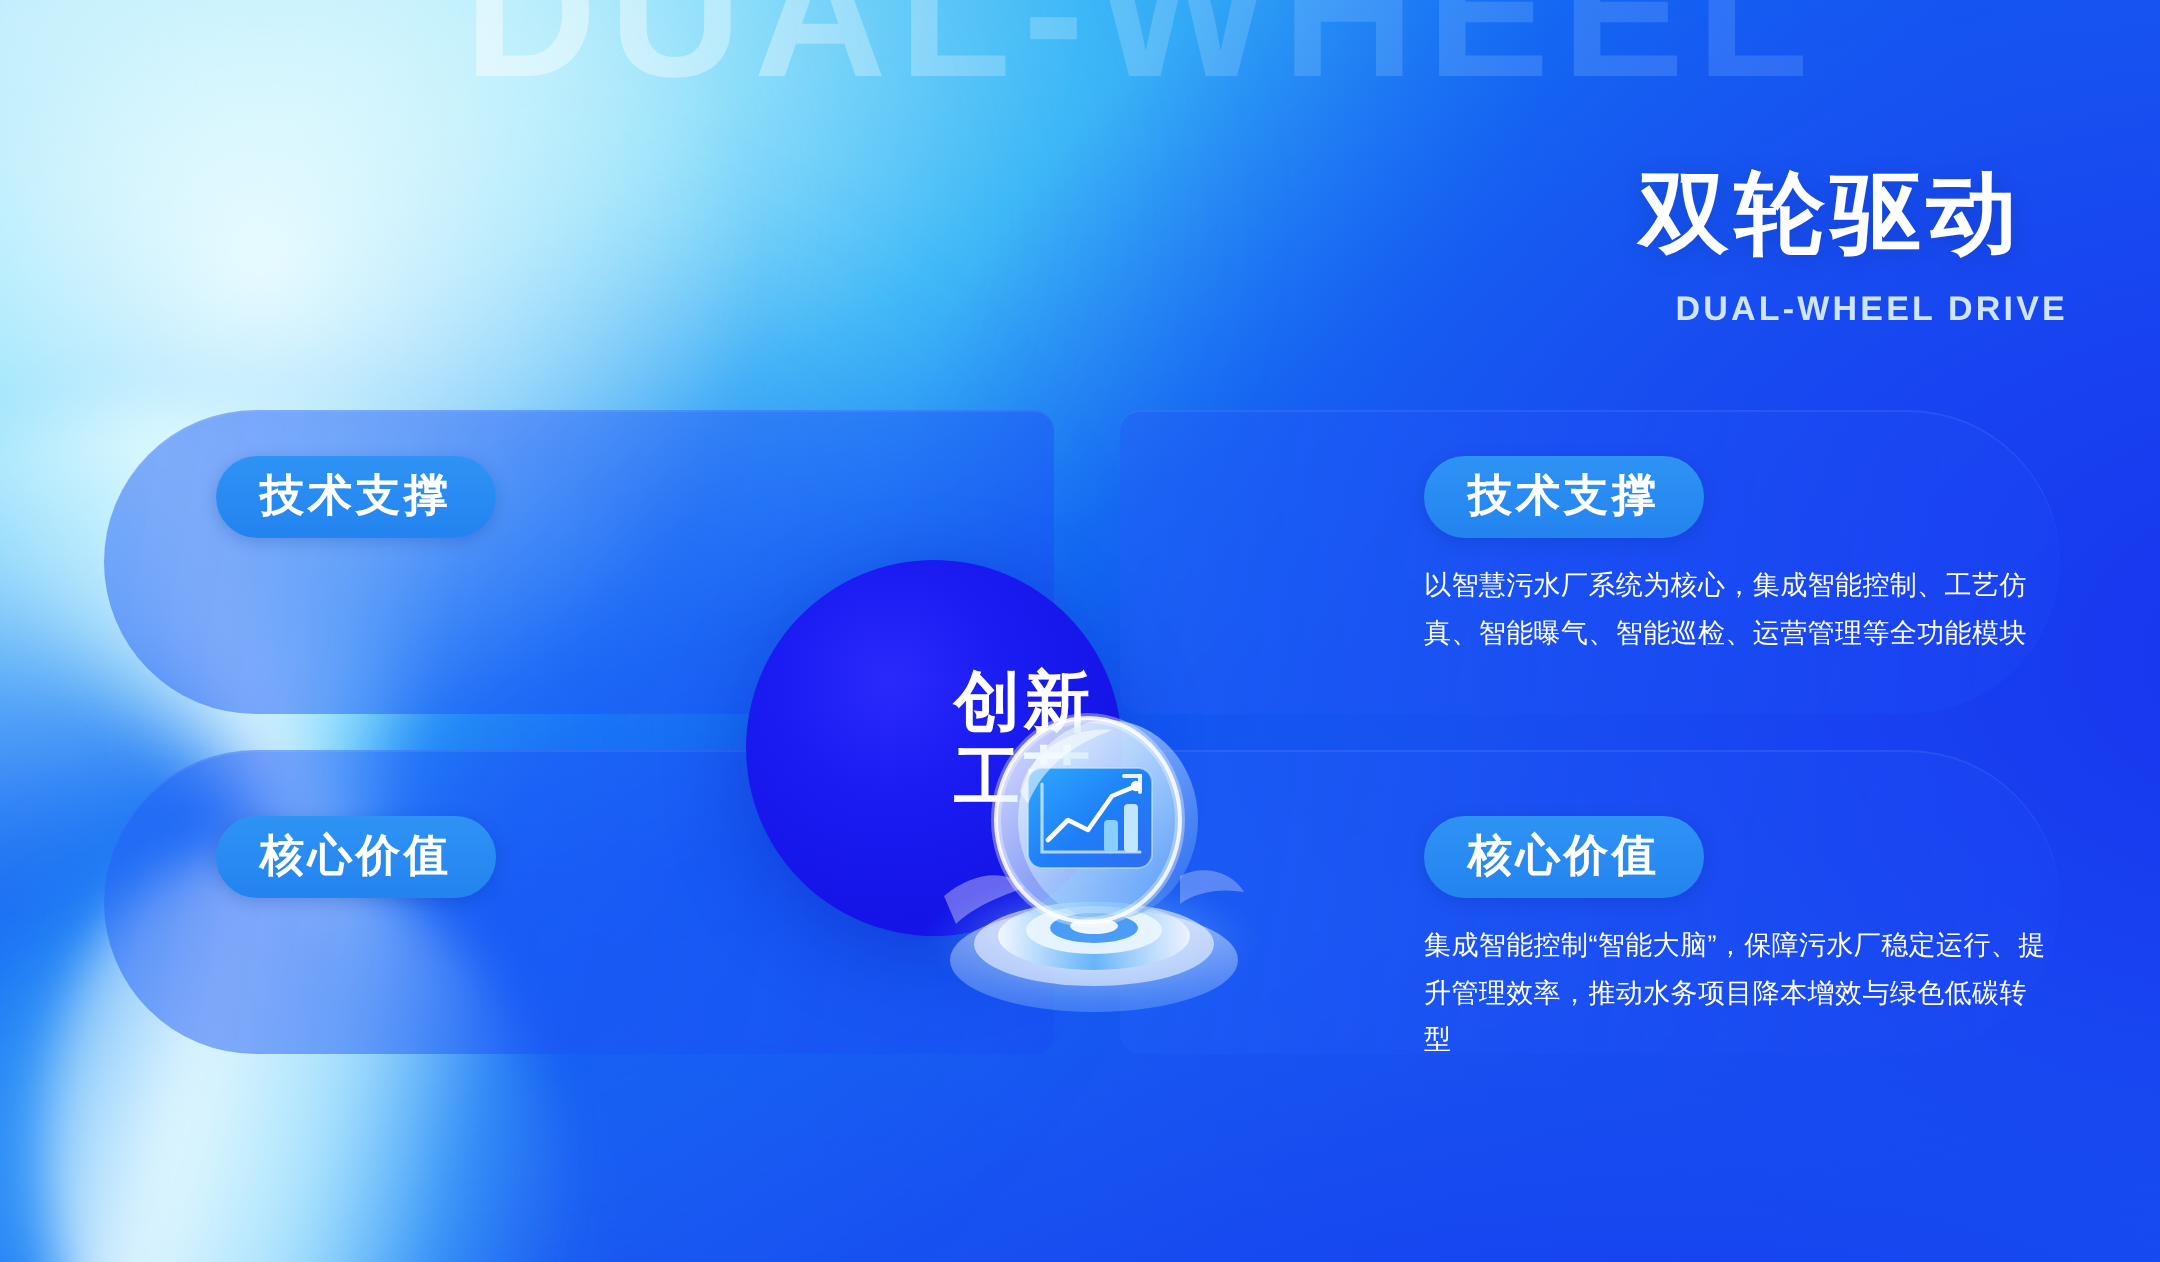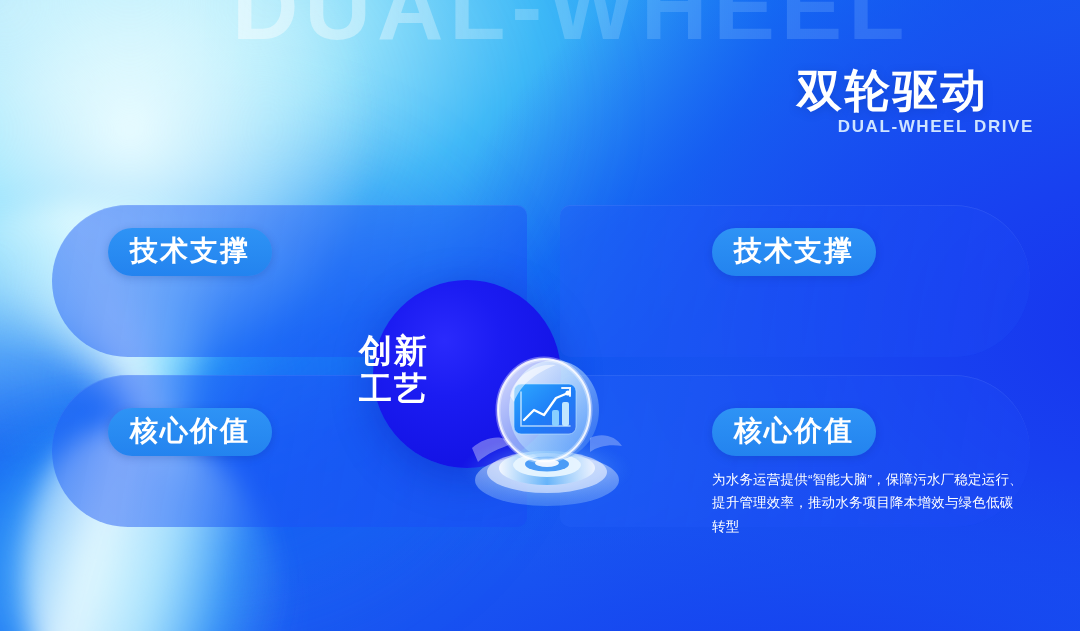--- a/index.html
+++ b/index.html
@@ -145,33 +145,33 @@
     -webkit-background-clip: text;
     background-clip: text;
     color: transparent;
     pointer-events: none;
   }
 
   
   .title-block {
     position: absolute;
     right: 46px;
-    top: 66px;
-    text-align: left;
+    top: 82px;
+    text-align: center;
   }
   .title-cn {
     font-size: 45px;
     font-weight: 700;
     color: #ffffff;
     letter-spacing: 3px;
     line-height: 1.12;
     text-shadow: 0 2px 10px rgba(6,40,130,0.25);
   }
   .title-en {
-    margin-top: 1px;
+    margin-top: 13px;
     font-size: 17px;
     font-weight: 700;
     letter-spacing: 1.6px;
     color: #cfe4ff;
     padding-left: 41px;
   }
 
   
   .panel {
     position: absolute;
@@ -216,21 +216,21 @@
   .card.c-lb { left: 108px; top: 408px; }
   .card.c-rt { left: 712px; top: 228px; width: 318px; }
   .card.c-rb { left: 712px; top: 408px; width: 318px; }
 
   .pill {
     display: inline-block;
     padding: 7px 22px 9px 22px;
     border-radius: 999px;
     background: linear-gradient(180deg, #2e93f5 0%, #2383ef 100%);
     color: #ffffff;
-    font-size: 28px;
+    font-size: 22px;
     font-weight: 700;
     letter-spacing: 2px;
     line-height: 1.15;
     box-shadow: 0 2px 8px rgba(8,45,130,0.22);
   }
   .desc {
     margin-top: 12px;
     font-size: 13.5px;
     line-height: 1.72;
     color: #ffffff;
@@ -240,21 +240,21 @@
   }
 
   
   .circle {
     position: absolute;
     width: 188px;
     height: 188px;
     border-radius: 50%;
     display: flex;
     align-items: center;
-    justify-content: flex-start;
+    justify-content: flex-end;
   }
   .circle.left {
     left: 373px;
     top: 280px;
     background: radial-gradient(65% 65% at 38% 32%, #2a2afc 0%, #1b1cf2 46%, #1414e6 100%);
     box-shadow: 0 10px 40px rgba(10,20,170,0.35);
   }
   .circle.right {
     left: 524px;
     top: 280px;
@@ -313,25 +313,26 @@
   <div class="card c-lt">
     <div class="pill">技术支撑</div>
   </div>
 
   <div class="card c-lb">
     <div class="pill">核心价值</div>
   </div>
 
   <div class="card c-rt">
     <div class="pill">技术支撑</div>
+    <div class="desc">以智慧污水厂系统为核心，集成智能控制、工艺仿真、智能曝气、智能巡检、运营管理等全功能模块</div>
   </div>
 
   <div class="card c-rb">
     <div class="pill">核心价值</div>
-    <div class="desc">为水务运营提供“智能大脑”，保障污水厂稳定运行、提升管理效率，推动水务项目降本增效与绿色低碳转型</div>
+    <div class="desc">集成智能控制“智能大脑”，保障污水厂稳定运行、提升管理效率，推动水务项目降本增效与绿色低碳转型</div>
   </div>
 
   <div class="circle left">
     <div class="circle-text">
       <div>创新</div>
       <div>工艺</div>
     </div>
   </div>
 
 

